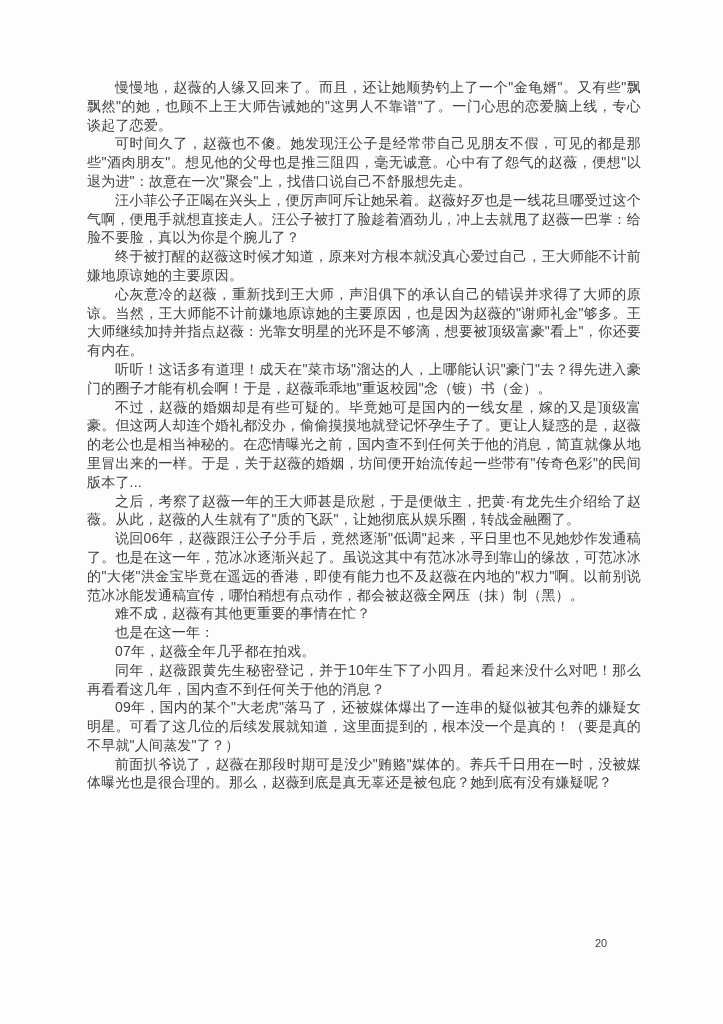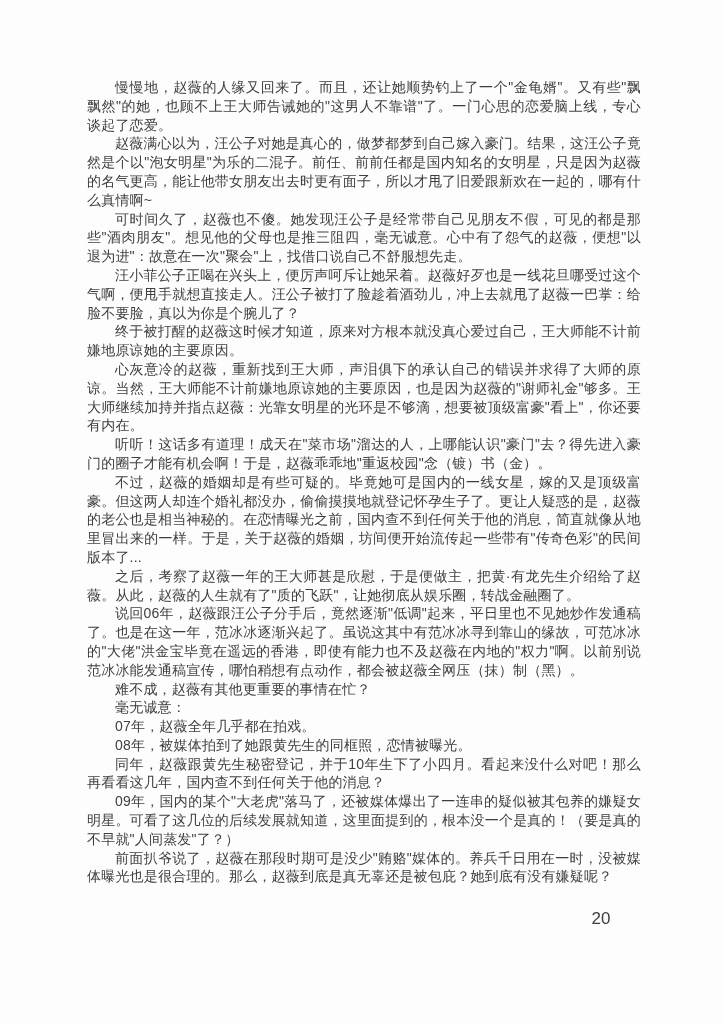--- a/index.html
+++ b/index.html
@@ -35,45 +35,43 @@
   }
   .text-column p {
     margin: 0;
     padding: 0;
     text-indent: 2em;
     word-break: break-all;
   }
   .page-number {
     position: absolute;
     left: 586px;
-    top: 911px;
+    top: 935px;
     width: 30px;
     text-align: center;
     color: #3e3e3e;
-    font-size: 17px;
+    font-size: 11px;
     line-height: 16px;
   }
 </style>
 </head>
 <body>
 
 <div class="doc-page">
   <div class="text-column">
     <p>慢慢地，赵薇的人缘又回来了。而且，还让她顺势钓上了一个"金龟婿"。又有些"飘飘然"的她，也顾不上王大师告诫她的"这男人不靠谱"了。一门心思的恋爱脑上线，专心谈起了恋爱。</p>
-    <p>赵薇满心以为，汪公子对她是真心的，做梦都梦到自己嫁入豪门。结果，这汪公子竟然是个以"泡女明星"为乐的二混子。前任、前前任都是国内知名的女明星，只是因为赵薇的名气更高，能让他带女朋友出去时更有面子，所以才甩了旧爱跟新欢在一起的，哪有什么真情啊~</p>
     <p>可时间久了，赵薇也不傻。她发现汪公子是经常带自己见朋友不假，可见的都是那些"酒肉朋友"。想见他的父母也是推三阻四，毫无诚意。心中有了怨气的赵薇，便想"以退为进"：故意在一次"聚会"上，找借口说自己不舒服想先走。</p>
     <p>汪小菲公子正喝在兴头上，便厉声呵斥让她呆着。赵薇好歹也是一线花旦哪受过这个气啊，便甩手就想直接走人。汪公子被打了脸趁着酒劲儿，冲上去就甩了赵薇一巴掌：给脸不要脸，真以为你是个腕儿了？</p>
     <p>终于被打醒的赵薇这时候才知道，原来对方根本就没真心爱过自己，王大师能不计前嫌地原谅她的主要原因。</p>
     <p>心灰意冷的赵薇，重新找到王大师，声泪俱下的承认自己的错误并求得了大师的原谅。当然，王大师能不计前嫌地原谅她的主要原因，也是因为赵薇的"谢师礼金"够多。王大师继续加持并指点赵薇：光靠女明星的光环是不够滴，想要被顶级富豪"看上"，你还要有内在。</p>
     <p>听听！这话多有道理！成天在"菜市场"溜达的人，上哪能认识"豪门"去？得先进入豪门的圈子才能有机会啊！于是，赵薇乖乖地"重返校园"念（镀）书（金）。</p>
     <p>不过，赵薇的婚姻却是有些可疑的。毕竟她可是国内的一线女星，嫁的又是顶级富豪。但这两人却连个婚礼都没办，偷偷摸摸地就登记怀孕生子了。更让人疑惑的是，赵薇的老公也是相当神秘的。在恋情曝光之前，国内查不到任何关于他的消息，简直就像从地里冒出来的一样。于是，关于赵薇的婚姻，坊间便开始流传起一些带有"传奇色彩"的民间版本了...</p>
     <p>之后，考察了赵薇一年的王大师甚是欣慰，于是便做主，把黄·有龙先生介绍给了赵薇。从此，赵薇的人生就有了"质的飞跃"，让她彻底从娱乐圈，转战金融圈了。</p>
     <p>说回06年，赵薇跟汪公子分手后，竟然逐渐"低调"起来，平日里也不见她炒作发通稿了。也是在这一年，范冰冰逐渐兴起了。虽说这其中有范冰冰寻到靠山的缘故，可范冰冰的"大佬"洪金宝毕竟在遥远的香港，即使有能力也不及赵薇在内地的"权力"啊。以前别说范冰冰能发通稿宣传，哪怕稍想有点动作，都会被赵薇全网压（抹）制（黑）。</p>
     <p>难不成，赵薇有其他更重要的事情在忙？</p>
-    <p>毫无诚意：</p>
+    <p>也是在这一年：</p>
     <p>07年，赵薇全年几乎都在拍戏。</p>
-    <p>08年，被媒体拍到了她跟黄先生的同框照，恋情被曝光。</p>
     <p>同年，赵薇跟黄先生秘密登记，并于10年生下了小四月。看起来没什么对吧！那么再看看这几年，国内查不到任何关于他的消息？</p>
     <p>09年，国内的某个"大老虎"落马了，还被媒体爆出了一连串的疑似被其包养的嫌疑女明星。可看了这几位的后续发展就知道，这里面提到的，根本没一个是真的！（要是真的不早就"人间蒸发"了？）</p>
     <p>前面扒爷说了，赵薇在那段时期可是没少"贿赂"媒体的。养兵千日用在一时，没被媒体曝光也是很合理的。那么，赵薇到底是真无辜还是被包庇？她到底有没有嫌疑呢？</p>
   </div>
   <div class="page-number">20</div>
 </div>
 
 </body></html>

